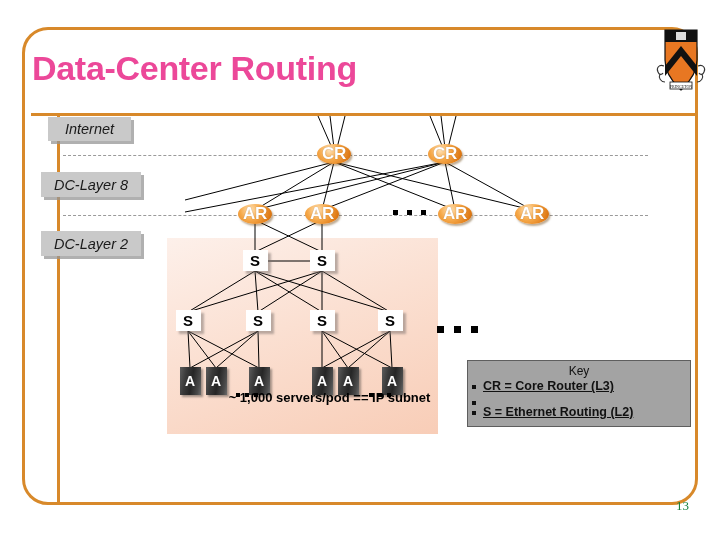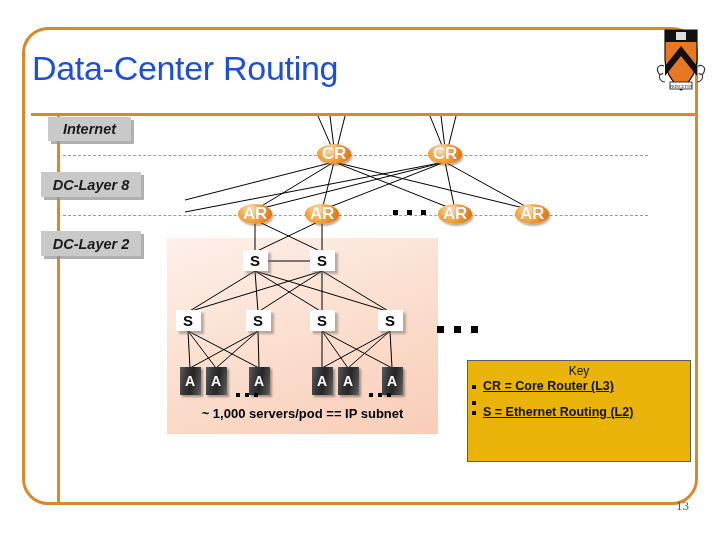--- a/index.html
+++ b/index.html
@@ -22,38 +22,38 @@
     position:absolute;left:25px;top:113px;width:6px;height:3px;background:#fff;
   }
   .frame-vline{
     position:absolute;left:57px;top:116px;width:3px;height:389px;background:#d8892a;
   }
 
   
   .slide-title{
     position:absolute;left:32px;top:38px;width:600px;height:60px;
     display:flex;align-items:center;
-    font-size:34px;font-weight:normal;color:#1d4ed8;
+    font-size:34px;font-weight:bold;color:#ec4899;
     letter-spacing:-0.3px;
   }
 
   
   .logo{position:absolute;left:655px;top:22px;width:52px;height:72px;}
 
   
   .dashline{
     position:absolute;height:0;border-top:1.5px dashed #9a9a9a;
   }
   #dash1{left:63px;top:155px;width:585px;}
   #dash2{left:63px;top:215px;width:585px;}
 
   
   .glabel{
     position:absolute;background:#c9c9c9;color:#1a1a1a;
-    font-style:italic;font-weight:bold;font-size:14.5px;
+    font-style:italic;font-weight:normal;font-size:14.5px;
     display:flex;align-items:center;justify-content:center;
     box-shadow:3px 3px 0 rgba(150,150,150,0.75);
     white-space:nowrap;padding:0 6px;box-sizing:border-box;
   }
   #lbl-internet{left:48px;top:117px;width:83px;height:24px;}
   #lbl-l3{left:41px;top:172px;width:100px;height:25px;}
   #lbl-l2{left:41px;top:231px;width:100px;height:25px;}
 
   
   .pod-bg{
@@ -98,28 +98,28 @@
     position:absolute;display:flex;align-items:center;
     color:#000;font-weight:bold;letter-spacing:3px;
   }
   .dots span{display:block;background:#000;}
   .dots-sq span{width:5px;height:5px;margin-right:9px;}
   .dots-sm span{width:4px;height:4px;margin-right:5px;}
   .dots-lg span{width:7px;height:7px;margin-right:10px;}
 
   
   .caption{
-    position:absolute;left:167px;top:406px;width:271px;
-    text-align:center;font-size:13px;font-weight:bold;color:#000;
+    position:absolute;left:167px;top:390px;width:271px;
+    text-align:center;font-size:13px;font-weight:bold;color:#000;padding-left:27px;
   }
 
   
   .keybox{
-    position:absolute;left:467px;top:360px;width:224px;height:102px;
-    background:#eab308;border:1px solid #5e5e5e;box-sizing:border-box;
+    position:absolute;left:467px;top:360px;width:224px;height:67px;
+    background:#a3a3a3;border:1px solid #5e5e5e;box-sizing:border-box;
     padding-top:3px;
   }
   .key-title{text-align:center;font-size:12px;color:#111;margin-bottom:1px;}
   .key-list{margin:0;padding:0;list-style:none;}
   .key-list li{
     display:flex;align-items:flex-start;
     font-size:12.5px;font-weight:bold;color:#111;
     line-height:15.5px;padding-left:4px;text-decoration:underline;
   }
   .key-bullet{

